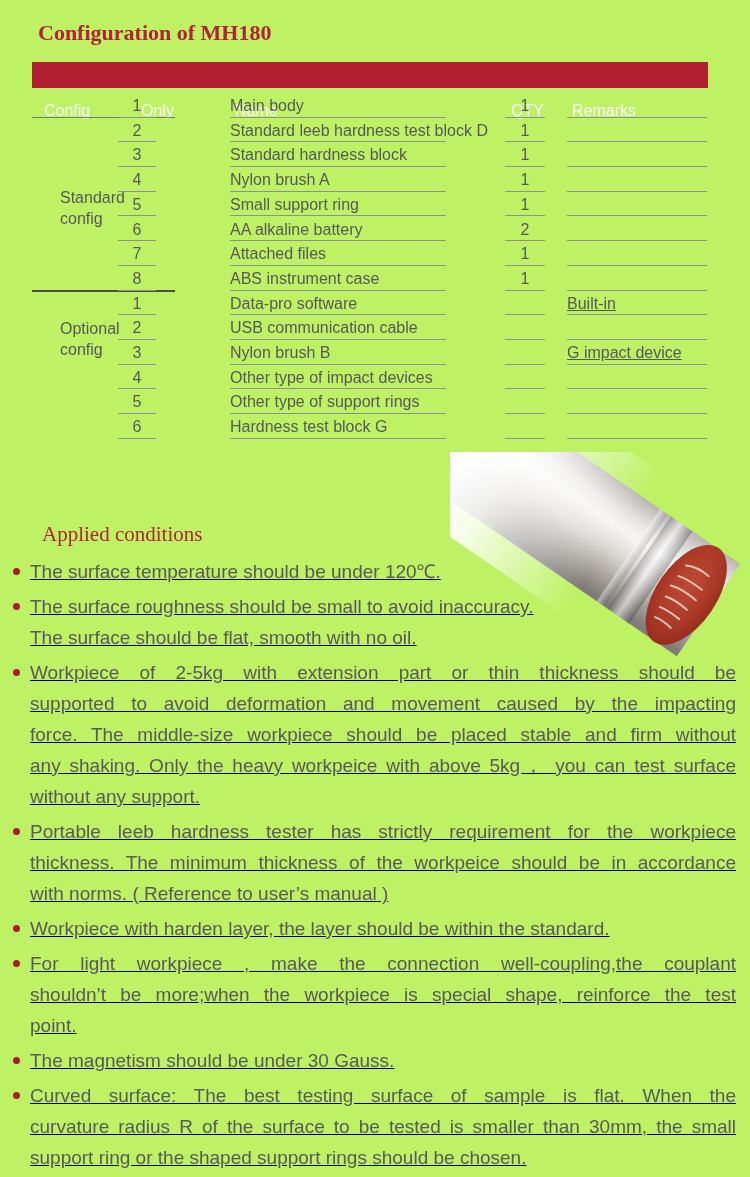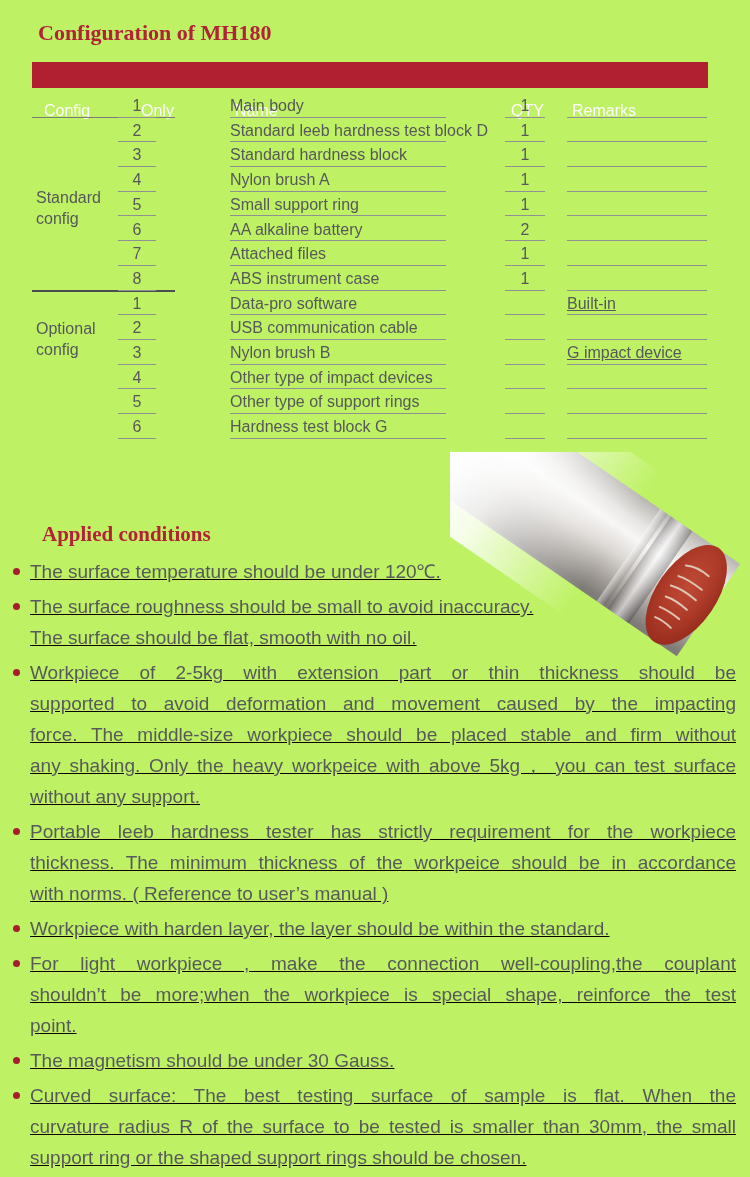--- a/index.html
+++ b/index.html
@@ -18,42 +18,42 @@
   .tbody{position:relative;padding-top:7px;}
   .row{position:relative;height:24.7px;}
   .c{position:absolute;bottom:2px;font-size:16px;color:#57585a;line-height:1.1;
      border-bottom:1px solid #8f9093;padding-bottom:2px;}
   .c-item{left:86px;width:38px;text-align:center;}
   .c-name{left:198px;width:216px;white-space:nowrap;overflow:visible;}
   .c-qty{left:473px;width:40px;text-align:center;}
   .c-remark{left:535px;width:140px;white-space:nowrap;text-decoration:underline;}
   .cfgline{position:absolute;left:0;bottom:2px;width:143px;height:1px;background:#7a7a7c;}
   .cfgline.dark{height:2px;background:#4c4c4e;bottom:1px;}
-  .group-label{position:absolute;left:4px;width:78px;font-size:16px;color:#57585a;line-height:21px;}
+  .group-label{position:absolute;left:28px;width:78px;font-size:16px;color:#57585a;line-height:21px;}
   .glabel-std{top:99px;}
   .glabel-opt{top:230px;}
 
   
   .photo{position:absolute;left:450px;top:452px;width:300px;height:216px;overflow:hidden;}
   .rod{position:absolute;left:-6px;top:20px;width:290px;height:112px;transform:rotate(34.5deg);}
   .rod-body{position:absolute;left:0;top:0;right:0;bottom:0;
     background:linear-gradient(to bottom,#b9b6b2 0%,#e7e5e3 20%,#f7f6f5 34%,#dcd8d4 55%,#a7a29d 78%,#7f7b77 96%);}
   .ring{position:absolute;top:0;bottom:0;right:58px;width:26px;
     background:linear-gradient(to right,rgba(60,60,65,.28),rgba(255,255,255,.55) 45%,rgba(40,40,45,.32));}
   .ring2{position:absolute;top:0;bottom:0;right:88px;width:9px;
     background:linear-gradient(to right,rgba(255,255,255,.45),rgba(60,60,60,.18));}
   .face{position:absolute;top:-1px;right:-3px;width:60px;height:114px;border-radius:50%;
     background:radial-gradient(ellipse at 45% 42%,#bf4a36 0%,#ad3a28 45%,#93291c 80%,#7e2217 100%);}
   .face svg{position:absolute;left:0;top:0;}
   .fade{position:absolute;left:-30px;top:-30px;right:-30px;bottom:-30px;
     background:linear-gradient(to right,#ffffff 8%,rgba(255,255,255,.85) 22%,rgba(255,255,255,0) 58%);}
 
   
   .applied-heading{position:absolute;left:42px;top:522px;margin:0;
-    font-family:"Liberation Serif",serif;font-weight:bold;font-size:21px;color:#b22337;}
+    font-family:"Liberation Serif",serif;font-weight:normal;font-size:21px;color:#b22337;}
   .applied-list{position:absolute;left:30px;top:556px;width:706px;}
   .item{position:relative;margin:0 0 4px 0;text-decoration:underline;}
   .dot{position:absolute;left:-17px;top:12px;width:7px;height:7px;border-radius:50%;background:#a51e2f;}
   .line{font-size:19px;line-height:31px;color:#58595b;}
   .line.j{text-align:justify;text-align-last:justify;}
 </style>
 </head>
 <body>
 
 <div class="page">

